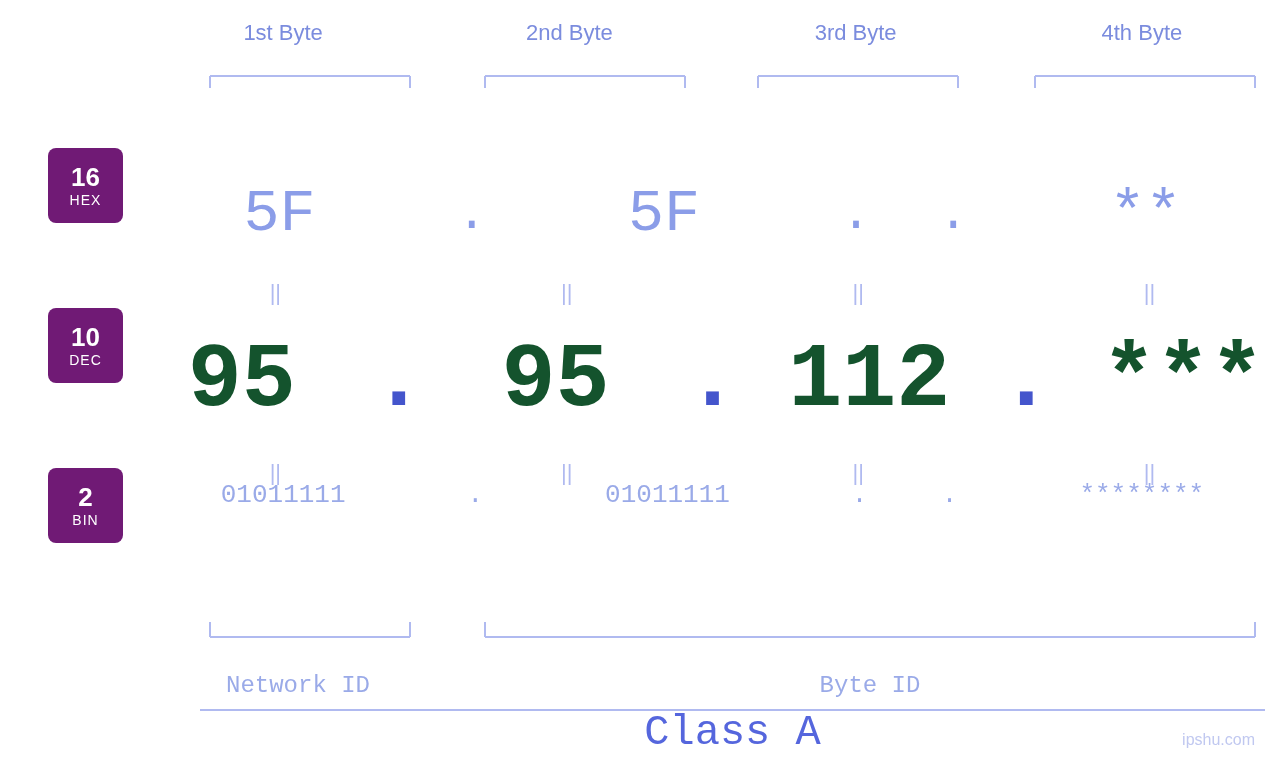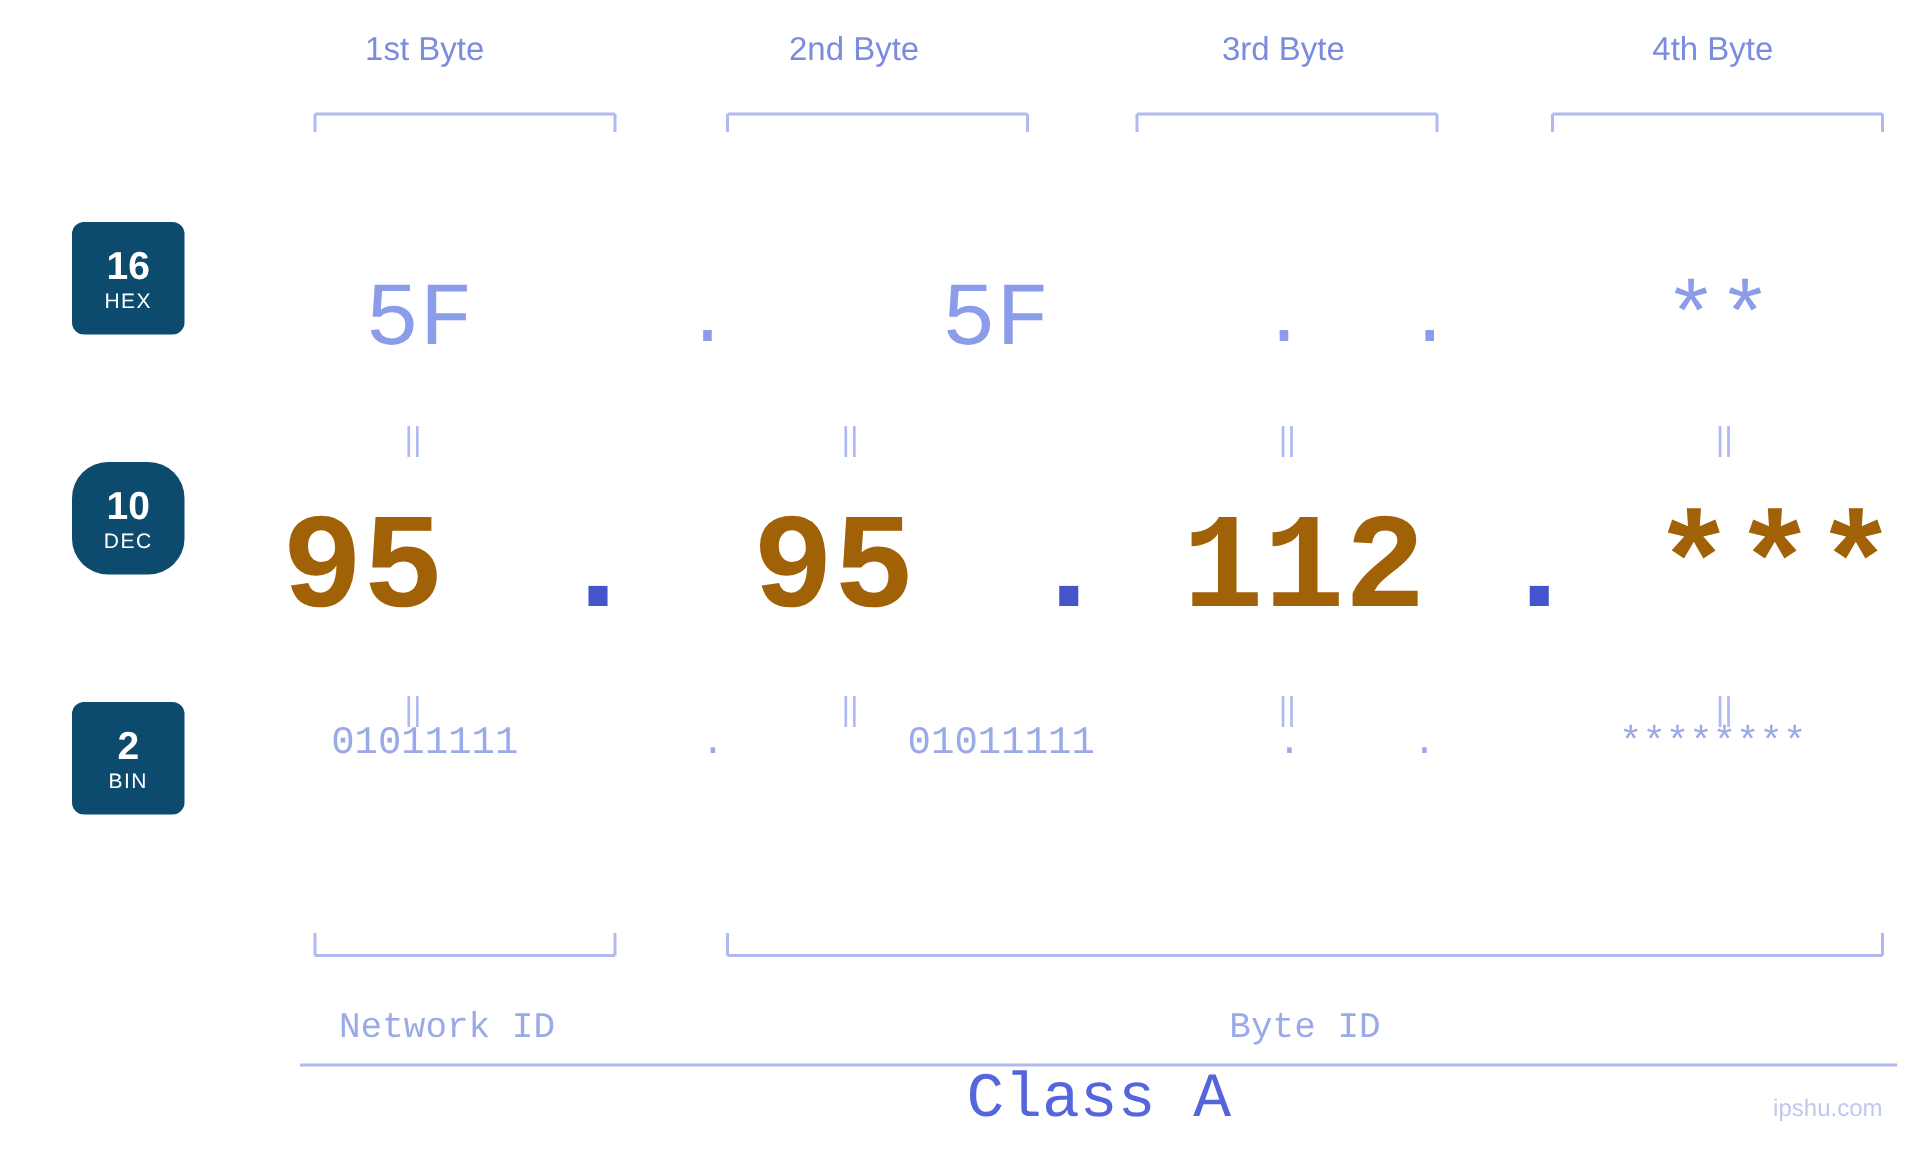--- a/index.html
+++ b/index.html
@@ -32,21 +32,21 @@
       font-size: 22px;
       font-family: Arial, sans-serif;
       text-align: center;
       width: 220px;
     }
 
     
     .base-label {
       position: absolute;
       left: 48px;
-      background: #0c4a6e;
+      background: #701a75;
       color: white;
       border-radius: 8px;
       width: 75px;
       height: 75px;
       display: flex;
       flex-direction: column;
       align-items: center;
       justify-content: center;
     }
 
@@ -57,21 +57,21 @@
       line-height: 1.1;
     }
 
     .base-label .label {
       font-size: 14px;
       font-family: Arial, sans-serif;
       letter-spacing: 1px;
     }
 
     .hex-label { top: 148px; }
-    .dec-label { top: 308px; border-radius: 24px; }
+    .dec-label { top: 308px; }
     .bin-label { top: 468px; }
 
     
     .main-grid {
       position: absolute;
       top: 80px;
       left: 160px;
       right: 20px;
       bottom: 80px;
     }
@@ -100,21 +100,21 @@
 
     .cell.hex-val {
       font-size: 60px;
       font-weight: 300;
       color: #8b9de8;
     }
 
     .cell.dec-val {
       font-size: 90px;
       font-weight: 700;
-      color: #a16207;
+      color: #14532d;
     }
 
     .cell.bin-val {
       font-size: 26px;
       font-weight: 400;
       color: #9aaae8;
     }
 
     
     .equals-row {

